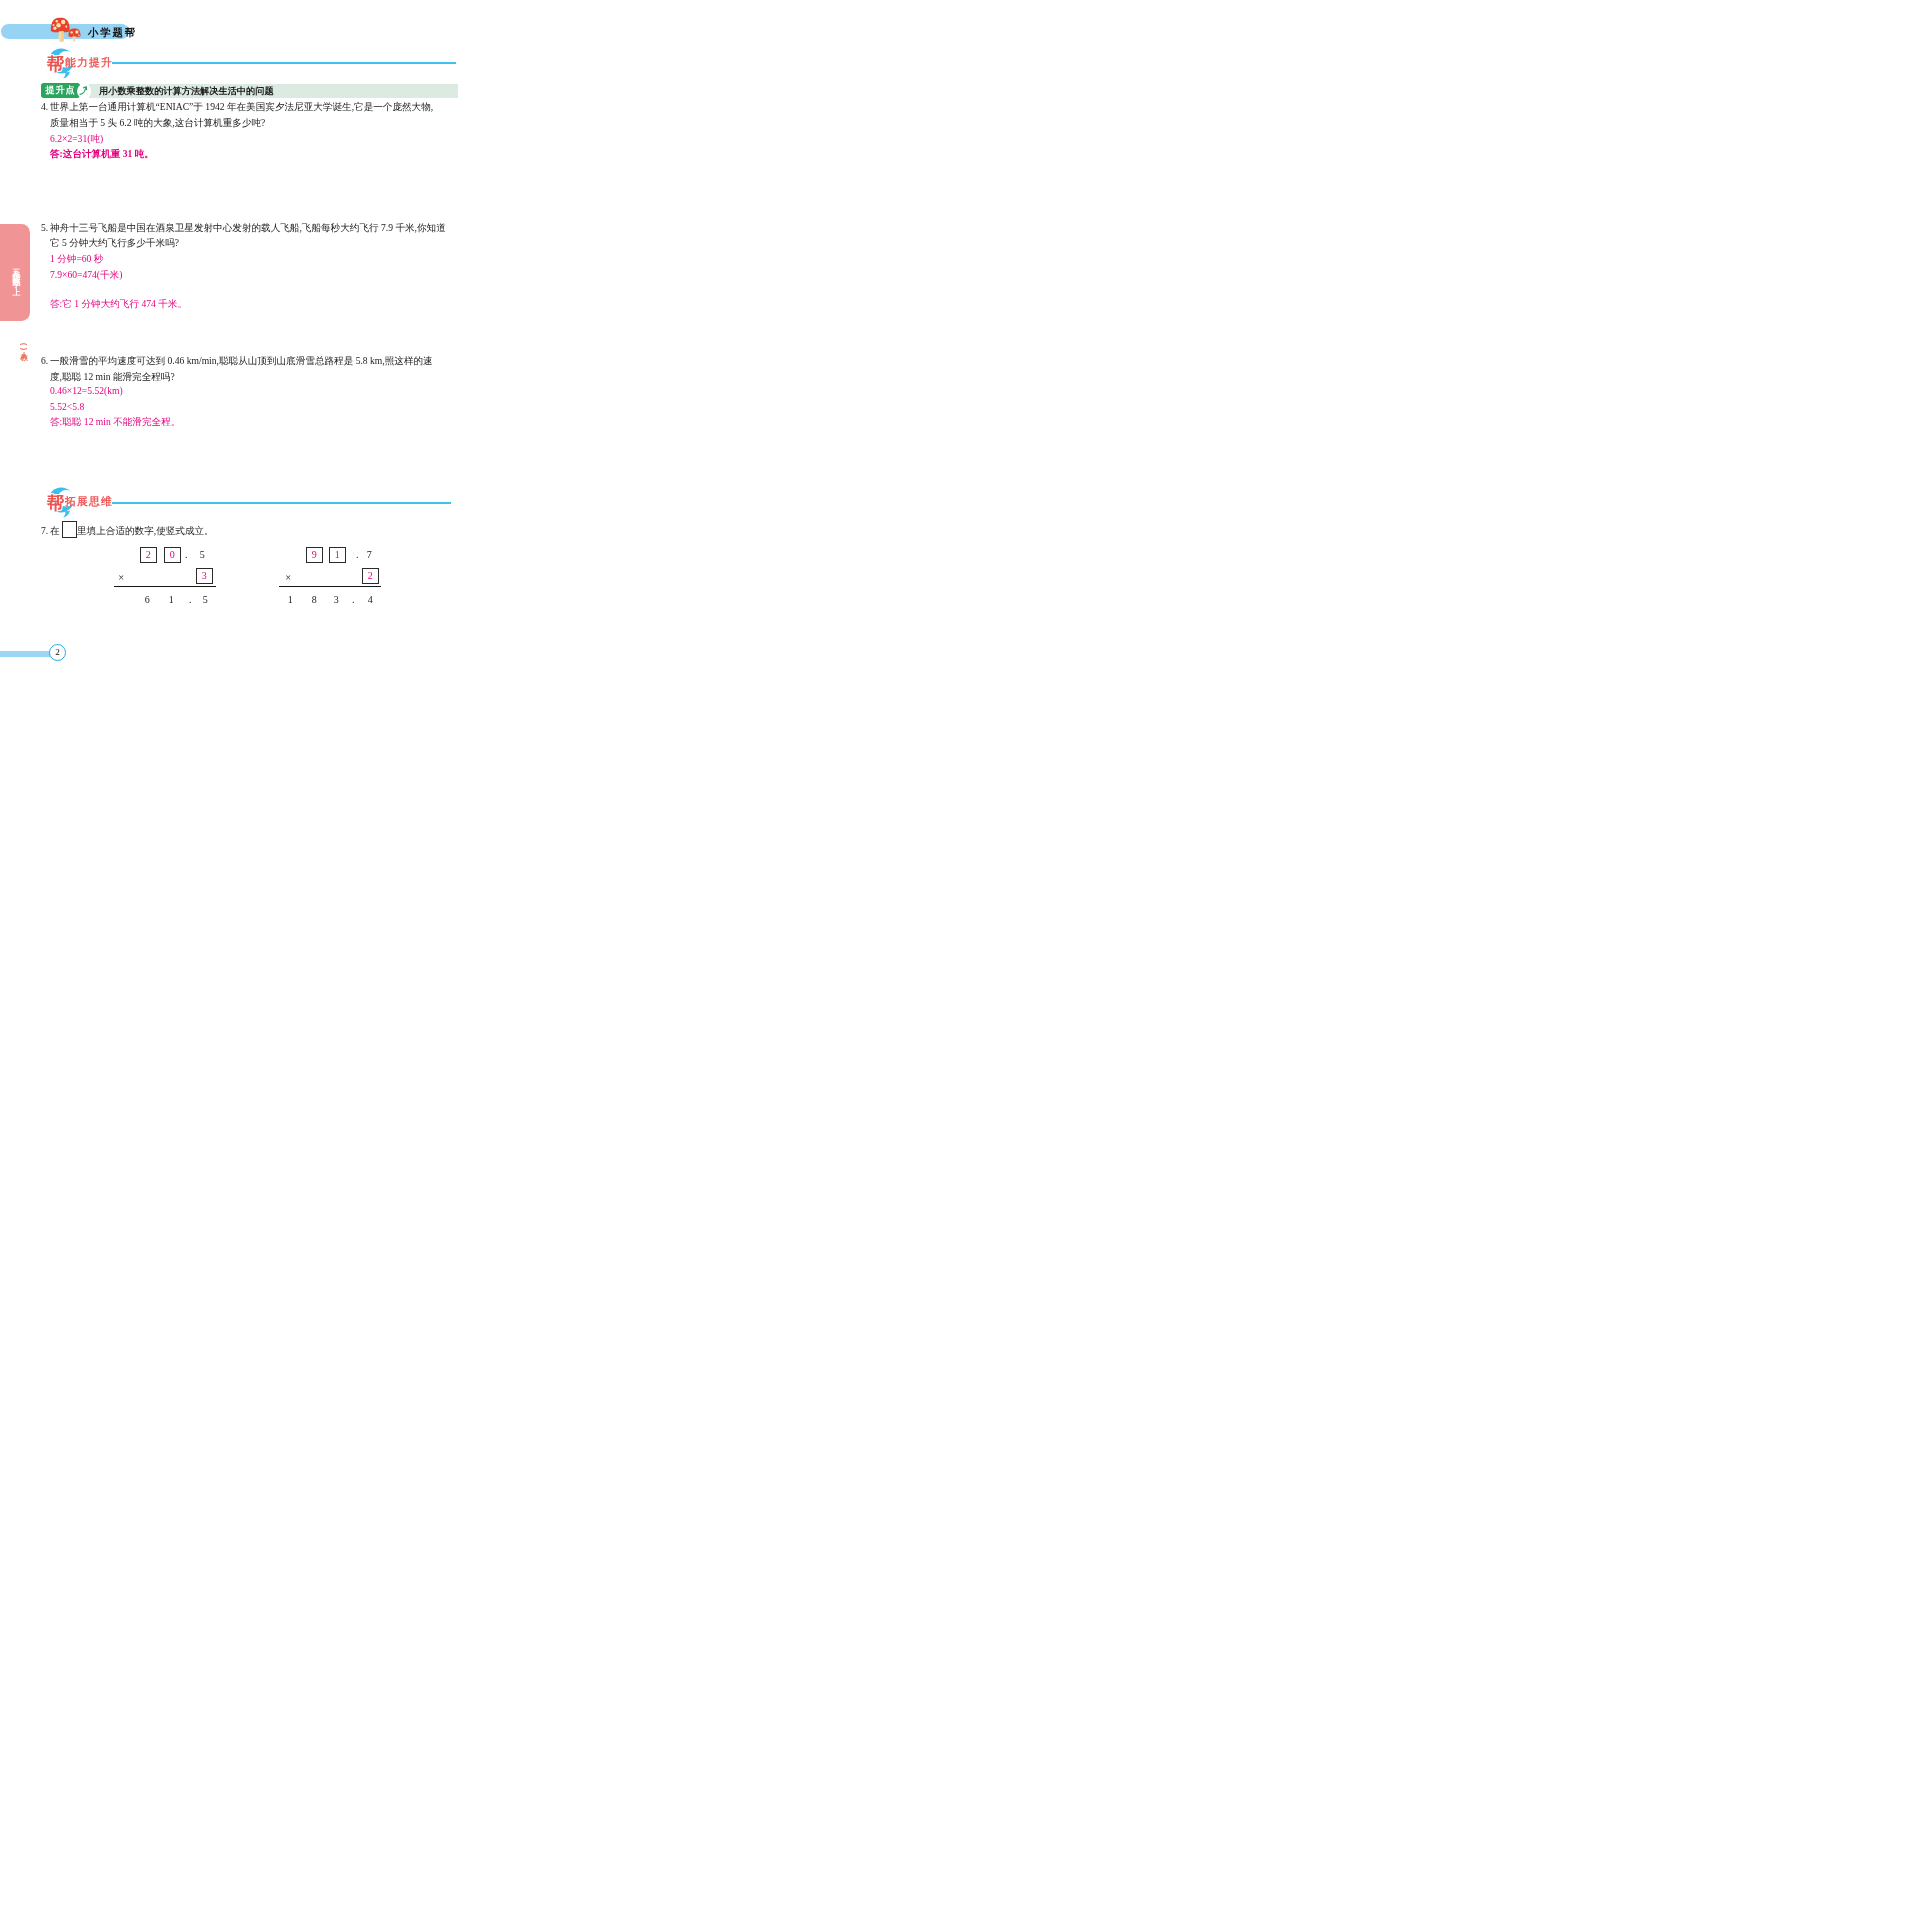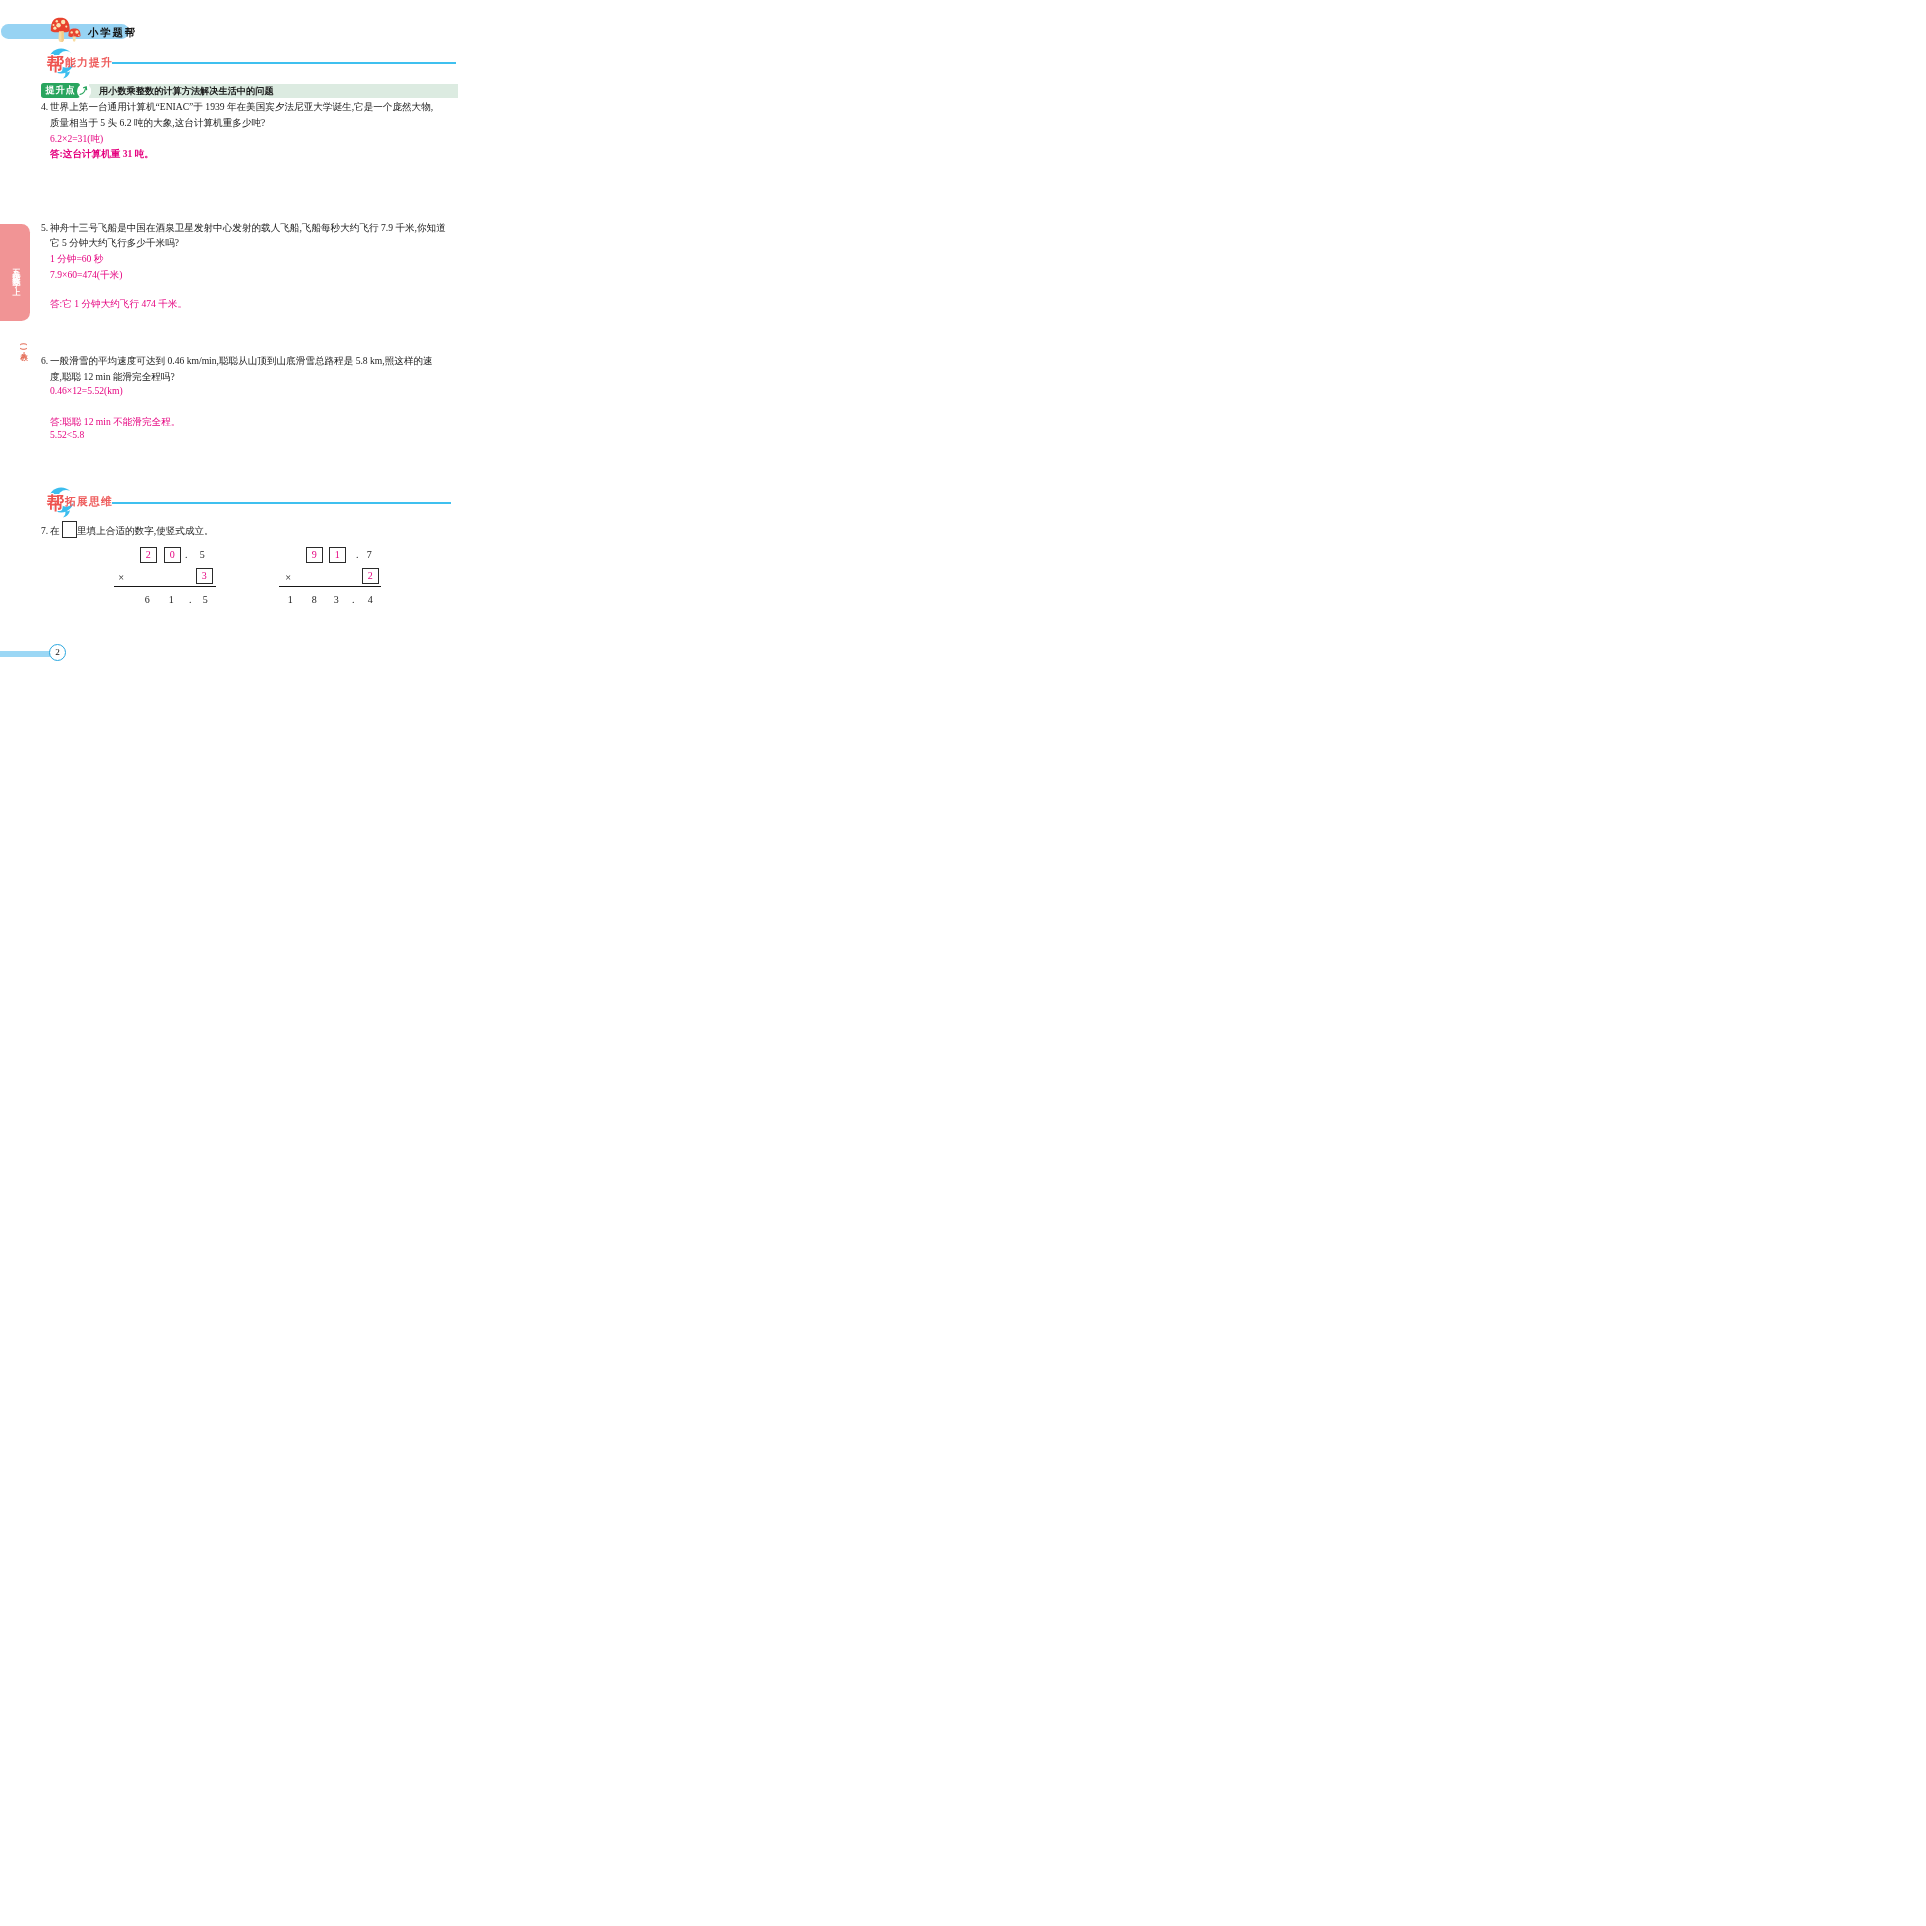--- a/index.html
+++ b/index.html
@@ -89,42 +89,42 @@
   <div class="abs tip-strip"></div>
   <div class="abs tip-badge">提升点</div>
   <svg class="abs tip-circ" viewBox="0 0 37 37">
     <circle cx="18.5" cy="18.5" r="18.5" fill="#ffffff"></circle>
     <path d="M8 27 C15 26 20 21 22 12" fill="none" stroke="#29a55e" stroke-width="3" stroke-linecap="round"></path>
     <path d="M16 10 L24 7 L25 16" fill="none" stroke="#29a55e" stroke-width="3" stroke-linejoin="round"></path>
   </svg>
   <div class="abs tip-text">用小数乘整数的计算方法解决生活中的问题</div>
 
   <div class="abs qnum" style="top:101px;">4.</div>
-  <div class="abs qline" style="top:101px;">世界上第一台通用计算机“ENIAC”于 1939 年在美国宾夕法尼亚大学诞生,它是一个庞然大物,</div>
+  <div class="abs qline" style="top:101px;">世界上第一台通用计算机“ENIAC”于 1942 年在美国宾夕法尼亚大学诞生,它是一个庞然大物,</div>
   <div class="abs qline" style="top:117px;">质量相当于 5 头 6.2 吨的大象,这台计算机重多少吨?</div>
   <div class="abs ans" style="top:133px;">6.2×2=31(吨)</div>
   <div class="abs ans" style="top:148px;font-weight:bold;">答:这台计算机重 31 吨。</div>
 
   <div class="abs side-tab">
     <span>五年级数学·上</span>
   </div>
   <div class="abs side-pub">(人教)</div>
 
   <div class="abs qnum" style="top:222px;">5.</div>
   <div class="abs qline" style="top:222px;">神舟十三号飞船是中国在酒泉卫星发射中心发射的载人飞船,飞船每秒大约飞行 7.9 千米,你知道</div>
   <div class="abs qline" style="top:237px;">它 5 分钟大约飞行多少千米吗?</div>
   <div class="abs ans" style="top:253px;">1 分钟=60 秒</div>
   <div class="abs ans" style="top:269px;">7.9×60=474(千米)</div>
   <div class="abs ans" style="top:285px;margin-top:13px;">答:它 1 分钟大约飞行 474 千米。</div>
 
   <div class="abs qnum" style="top:355px;">6.</div>
   <div class="abs qline" style="top:355px;">一般滑雪的平均速度可达到 0.46 km/min,聪聪从山顶到山底滑雪总路程是 5.8 km,照这样的速</div>
   <div class="abs qline" style="top:371px;">度,聪聪 12 min 能滑完全程吗?</div>
   <div class="abs ans" style="top:385px;">0.46×12=5.52(km)</div>
-  <div class="abs ans" style="top:401px;margin-top:28px;">5.52&lt;5.8</div>
+  <div class="abs ans" style="top:401px;">5.52&lt;5.8</div>
   <div class="abs ans" style="top:416px;">答:聪聪 12 min 不能滑完全程。</div>
 
   <svg class="abs qshape" style="left:48px;top:487px;" viewBox="0 0 70 84">
     <circle cx="34" cy="34" r="33" fill="#3bbdee"></circle>
     <circle cx="47" cy="30" r="22" fill="#ffffff"></circle>
     <path d="M44 62 C47 69 45 75 39 80 C50 78 56 70 57 61 C53 64 48 64 44 62 Z" fill="#3bbdee"></path>
   </svg>
   <div class="abs bang" style="left:44px;top:493px;">帮</div>
   <div class="abs htitle" style="left:65px;top:495px;">拓展思维</div>
   <div class="abs hline" style="left:112px;top:502px;width:339px;"></div>

